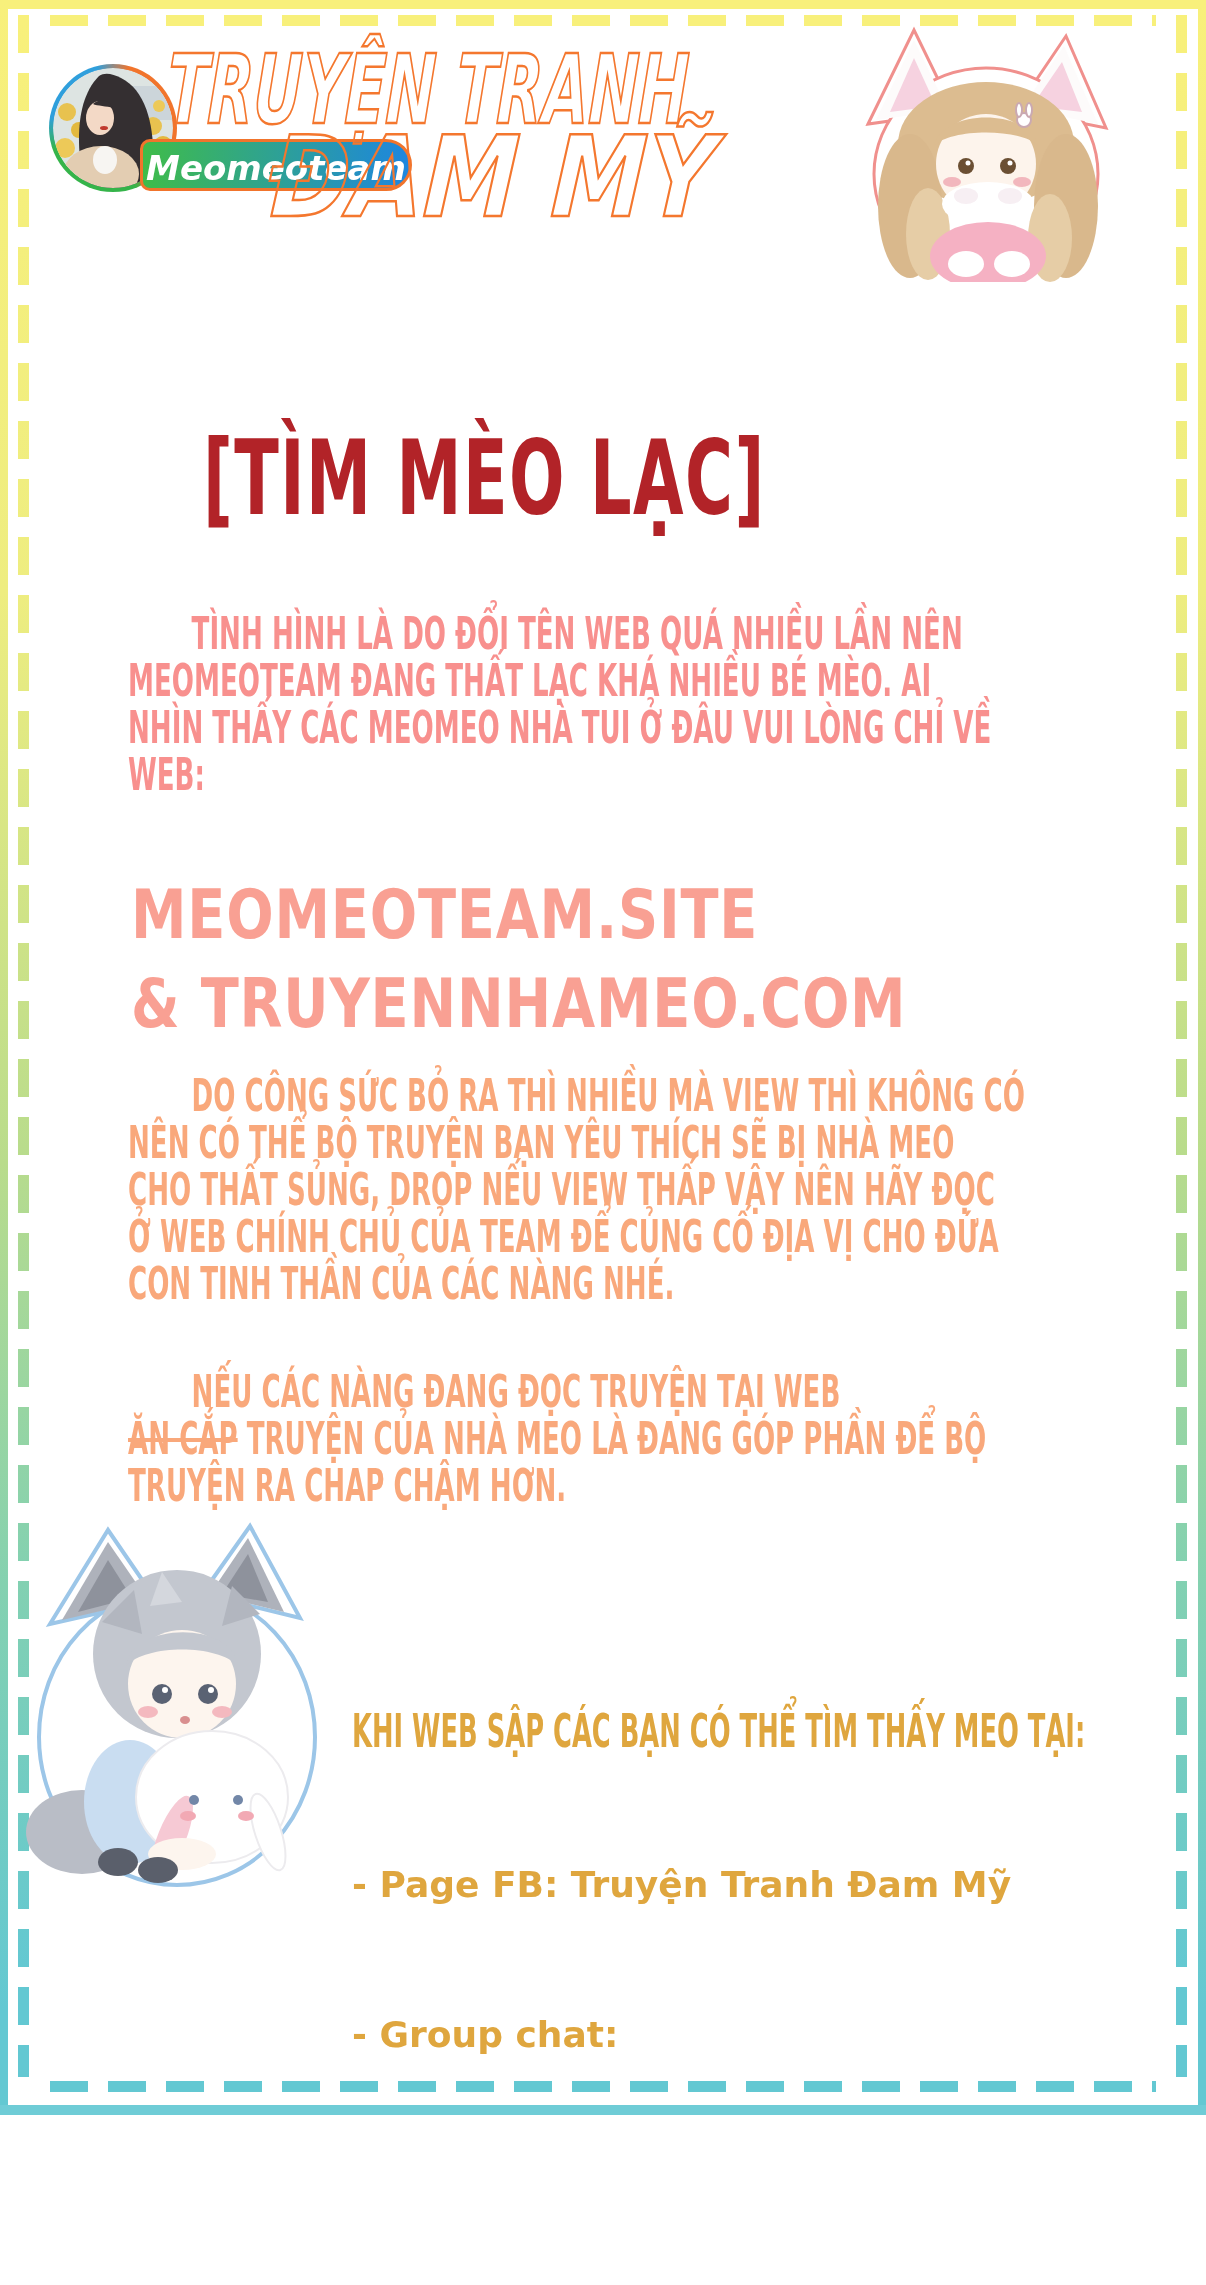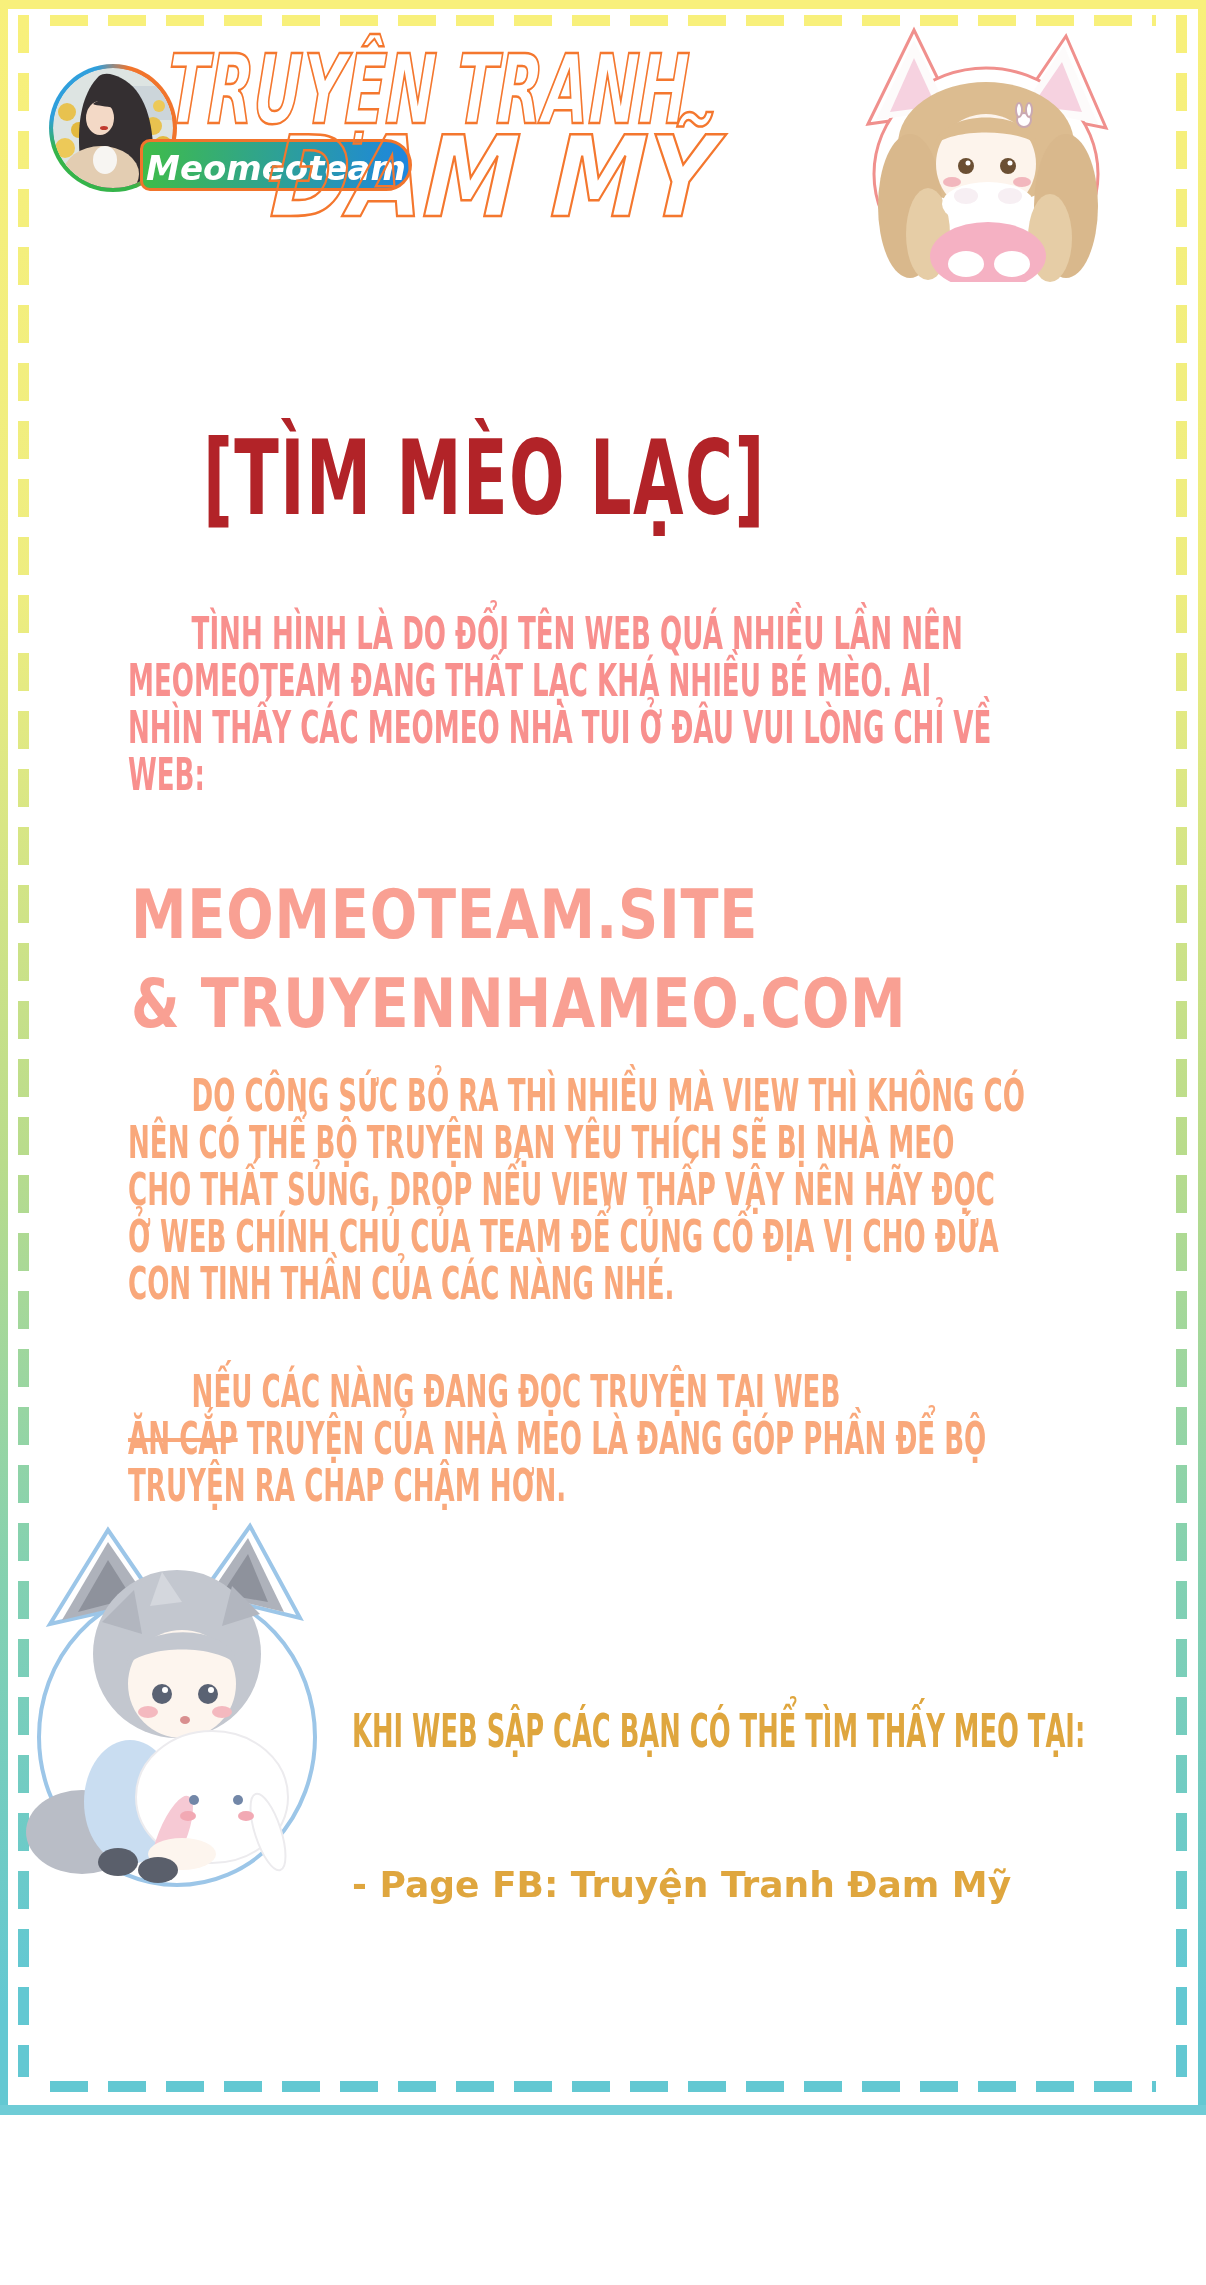--- a/index.html
+++ b/index.html
@@ -201,17 +201,18 @@
     <ellipse cx="166" cy="314" rx="8" ry="5" fill="#f2a9b4"></ellipse>
       <ellipse cx="224" cy="314" rx="8" ry="5" fill="#f2a9b4"></ellipse>
     <ellipse cx="160" cy="352" rx="34" ry="16" fill="#fdf5ee"></ellipse>
     <ellipse cx="96" cy="360" rx="20" ry="14" fill="#5a5f6b"></ellipse>
     <ellipse cx="136" cy="368" rx="20" ry="13" fill="#5a5f6b"></ellipse>
   </svg>
 
   <div class="pre contact-heading">KHI WEB SẬP CÁC BẠN CÓ THỂ TÌM THẤY MEO TẠI:</div>
   <div class="contact-list">
     <div>- Page FB: Truyện Tranh Đam Mỹ</div>
+    <div>- Group chat:</div>
     
     
   </div>
 
 </div>
 
 </body></html>

